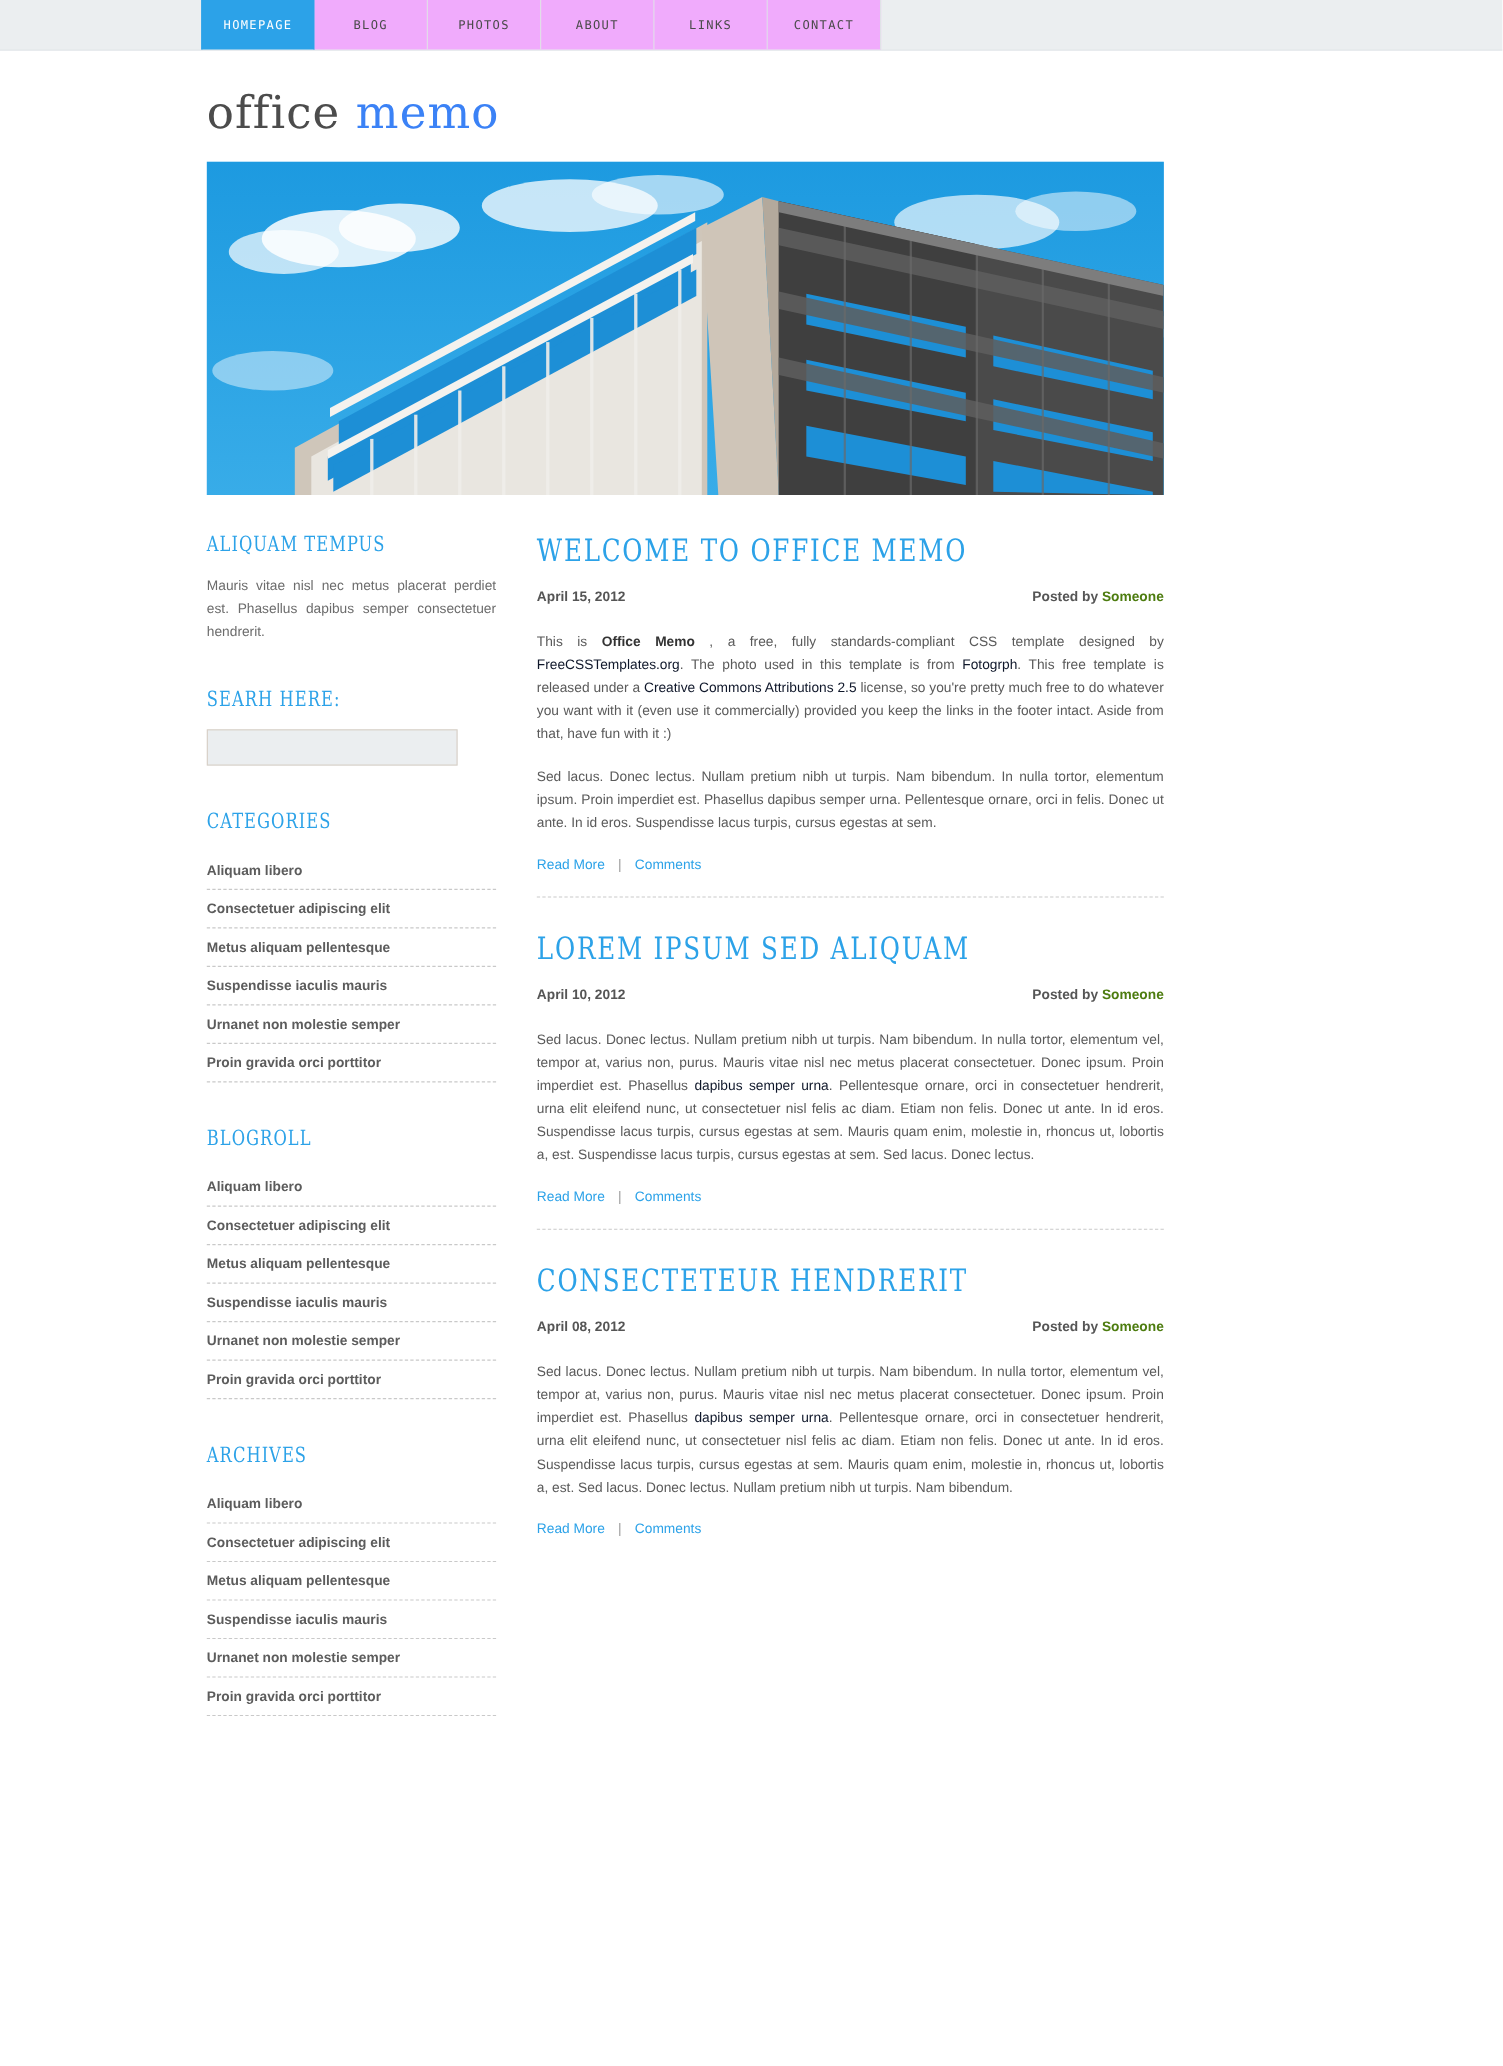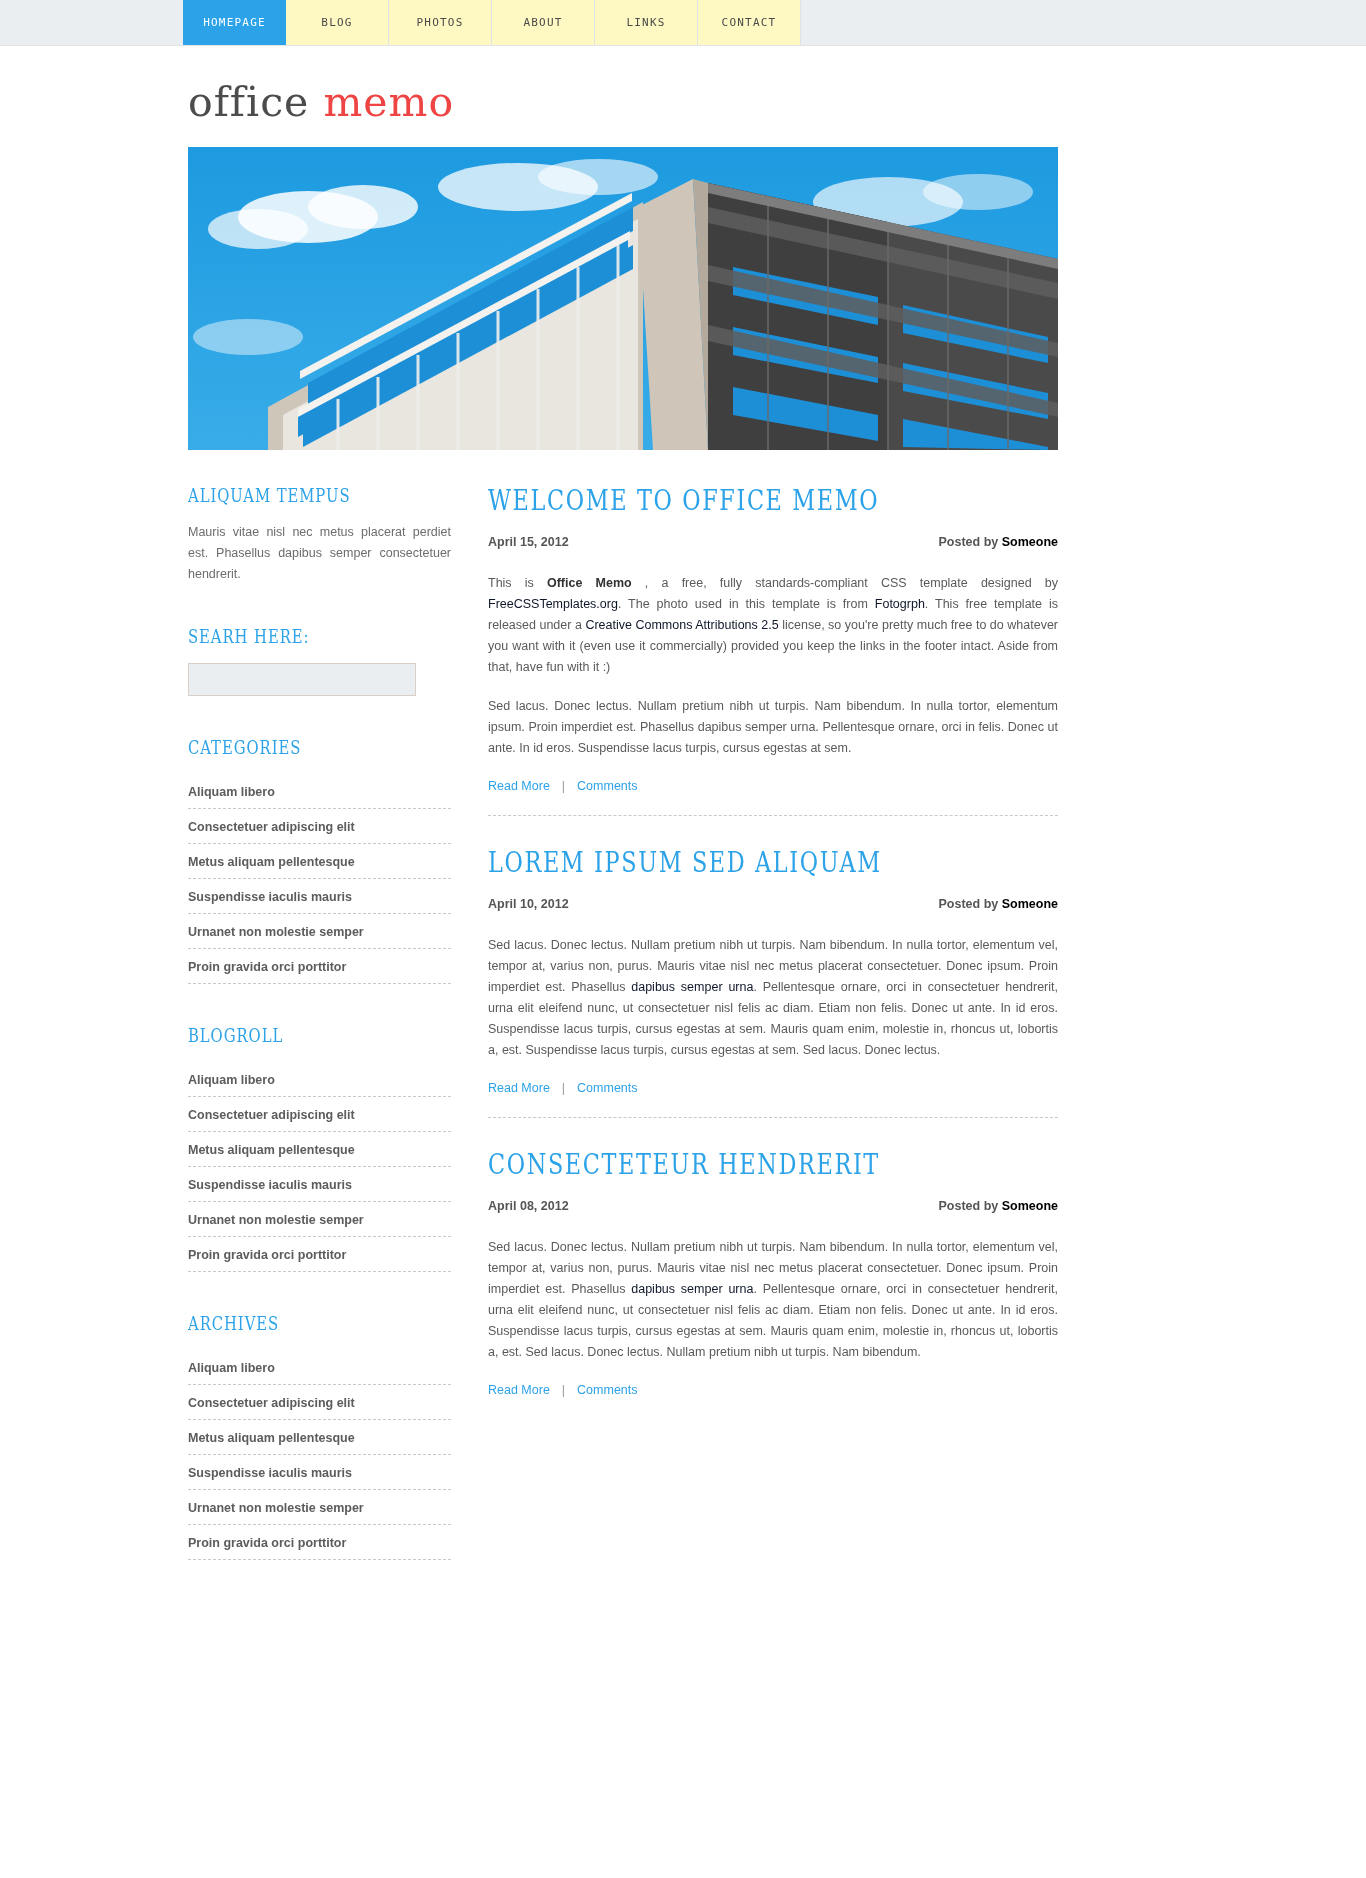--- a/index.html
+++ b/index.html
@@ -27,21 +27,21 @@
   }
   .nav-item {
     width: 103px;
     display: flex;
     align-items: center;
     justify-content: center;
     font-family: "DejaVu Sans Mono", monospace;
     font-size: 11px;
     letter-spacing: 1.2px;
     color: #4a4a4a;
-    background: #fef9c3;
+    background: #f0abfc;
     border-right: 1px solid #dfe3e6;
     cursor: pointer;
     text-transform: uppercase;
   }
   .nav-item:first-child { border-left: 1px solid #dfe3e6; }
   .nav-item.active {
     background: #2ca2e8;
     color: #ffffff;
     border-right: 1px solid #2ca2e8;
     border-left-color: #2ca2e8;
@@ -57,21 +57,21 @@
   
   .logo-block { padding: 34px 0 0 0; }
   .logo {
     font-family: "DejaVu Serif", serif;
     font-size: 41px;
     font-weight: 400;
     color: #4c4c4c;
     letter-spacing: 1px;
     line-height: 1.1;
   }
-  .logo .accent { color: #ef4444; }
+  .logo .accent { color: #3b82f6; }
   .tagline {
     font-family: "DejaVu Sans Mono", monospace;
     font-size: 10.5px;
     color: #3d3d3d;
     letter-spacing: 0.2px;
     margin-top: 6px;
     text-transform: uppercase;
   }
 
   
@@ -161,21 +161,21 @@
   .post { padding-bottom: 22px; }
   .post + .post { border-top: 1px dashed #c9c9c9; padding-top: 30px; }
   .post-meta {
     display: flex;
     justify-content: space-between;
     font-size: 12.5px;
     color: #555;
     margin-bottom: 24px;
     font-weight: bold;
   }
-  .post-meta .author-link { color: #000000; text-decoration: none; text-align: center; }
+  .post-meta .author-link { color: #4d7c0f; text-decoration: none; text-align: center; }
   .post p {
     font-size: 12.5px;
     line-height: 21px;
     color: #5a5a5a;
     text-align: justify;
     margin: 0 0 18px 0;
   }
   .post p strong { color: #333; font-weight: bold; }
   .post a.inline { color: #0f172a; text-decoration: none; }
   .post-links {

